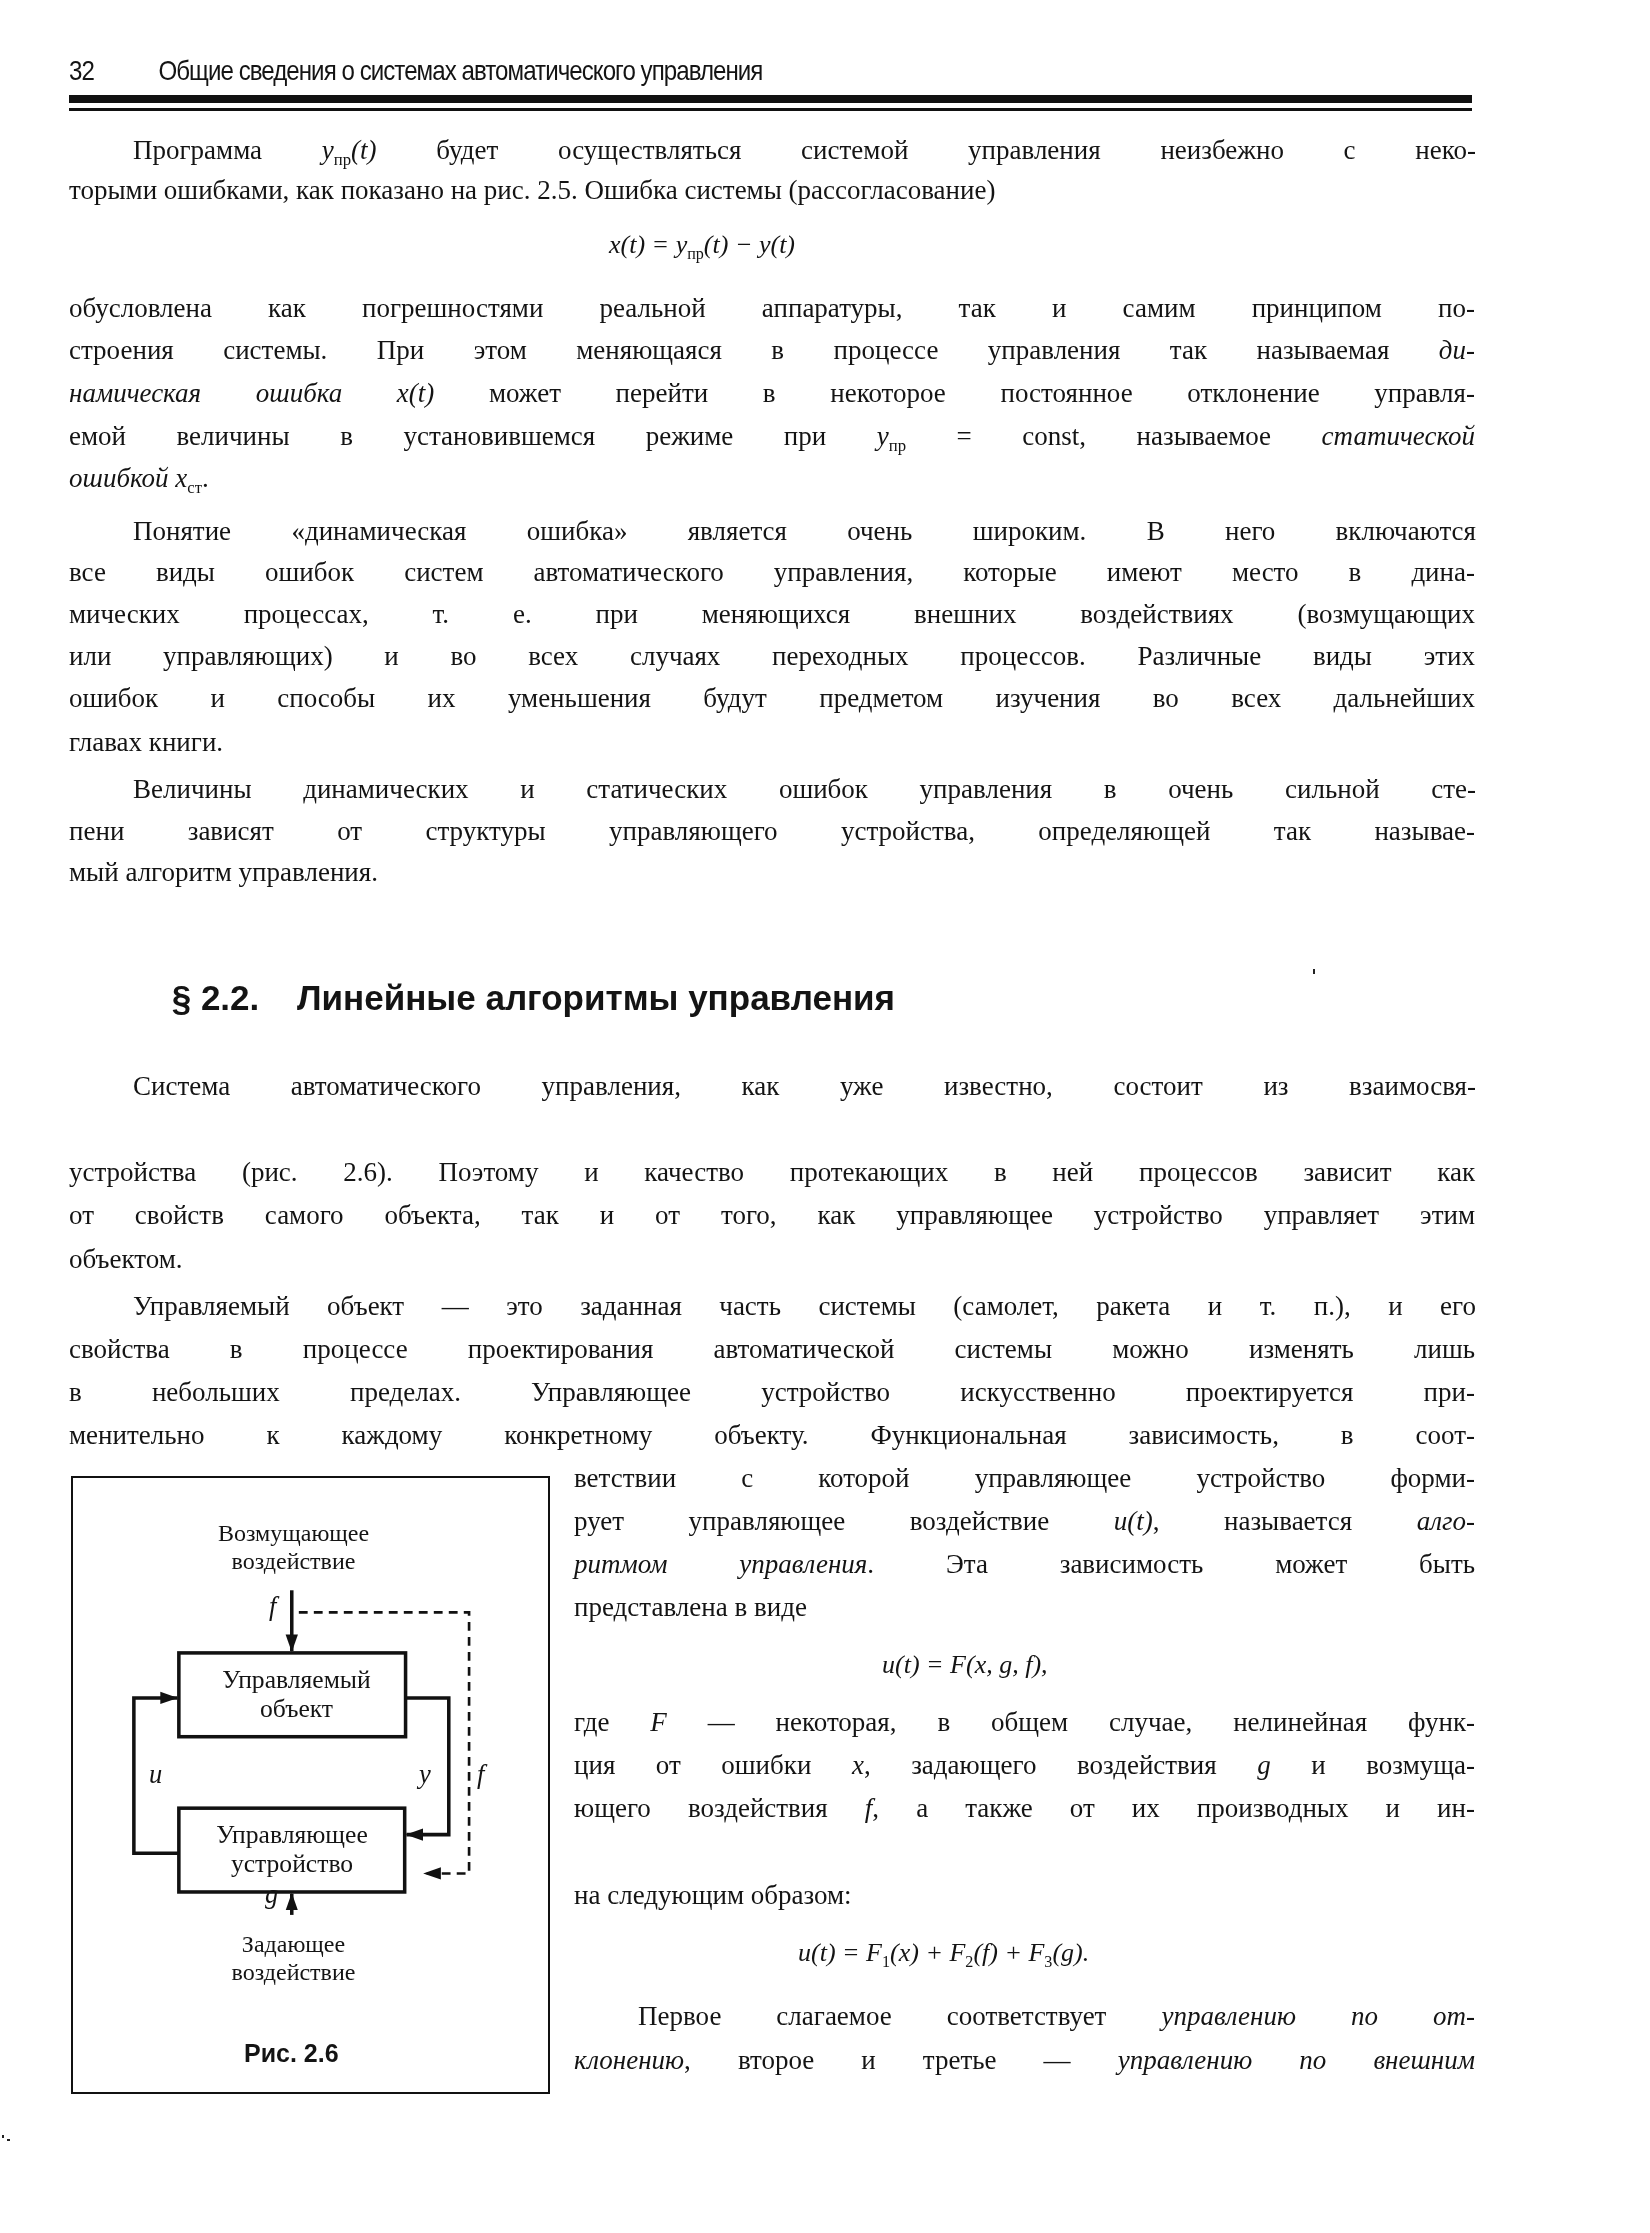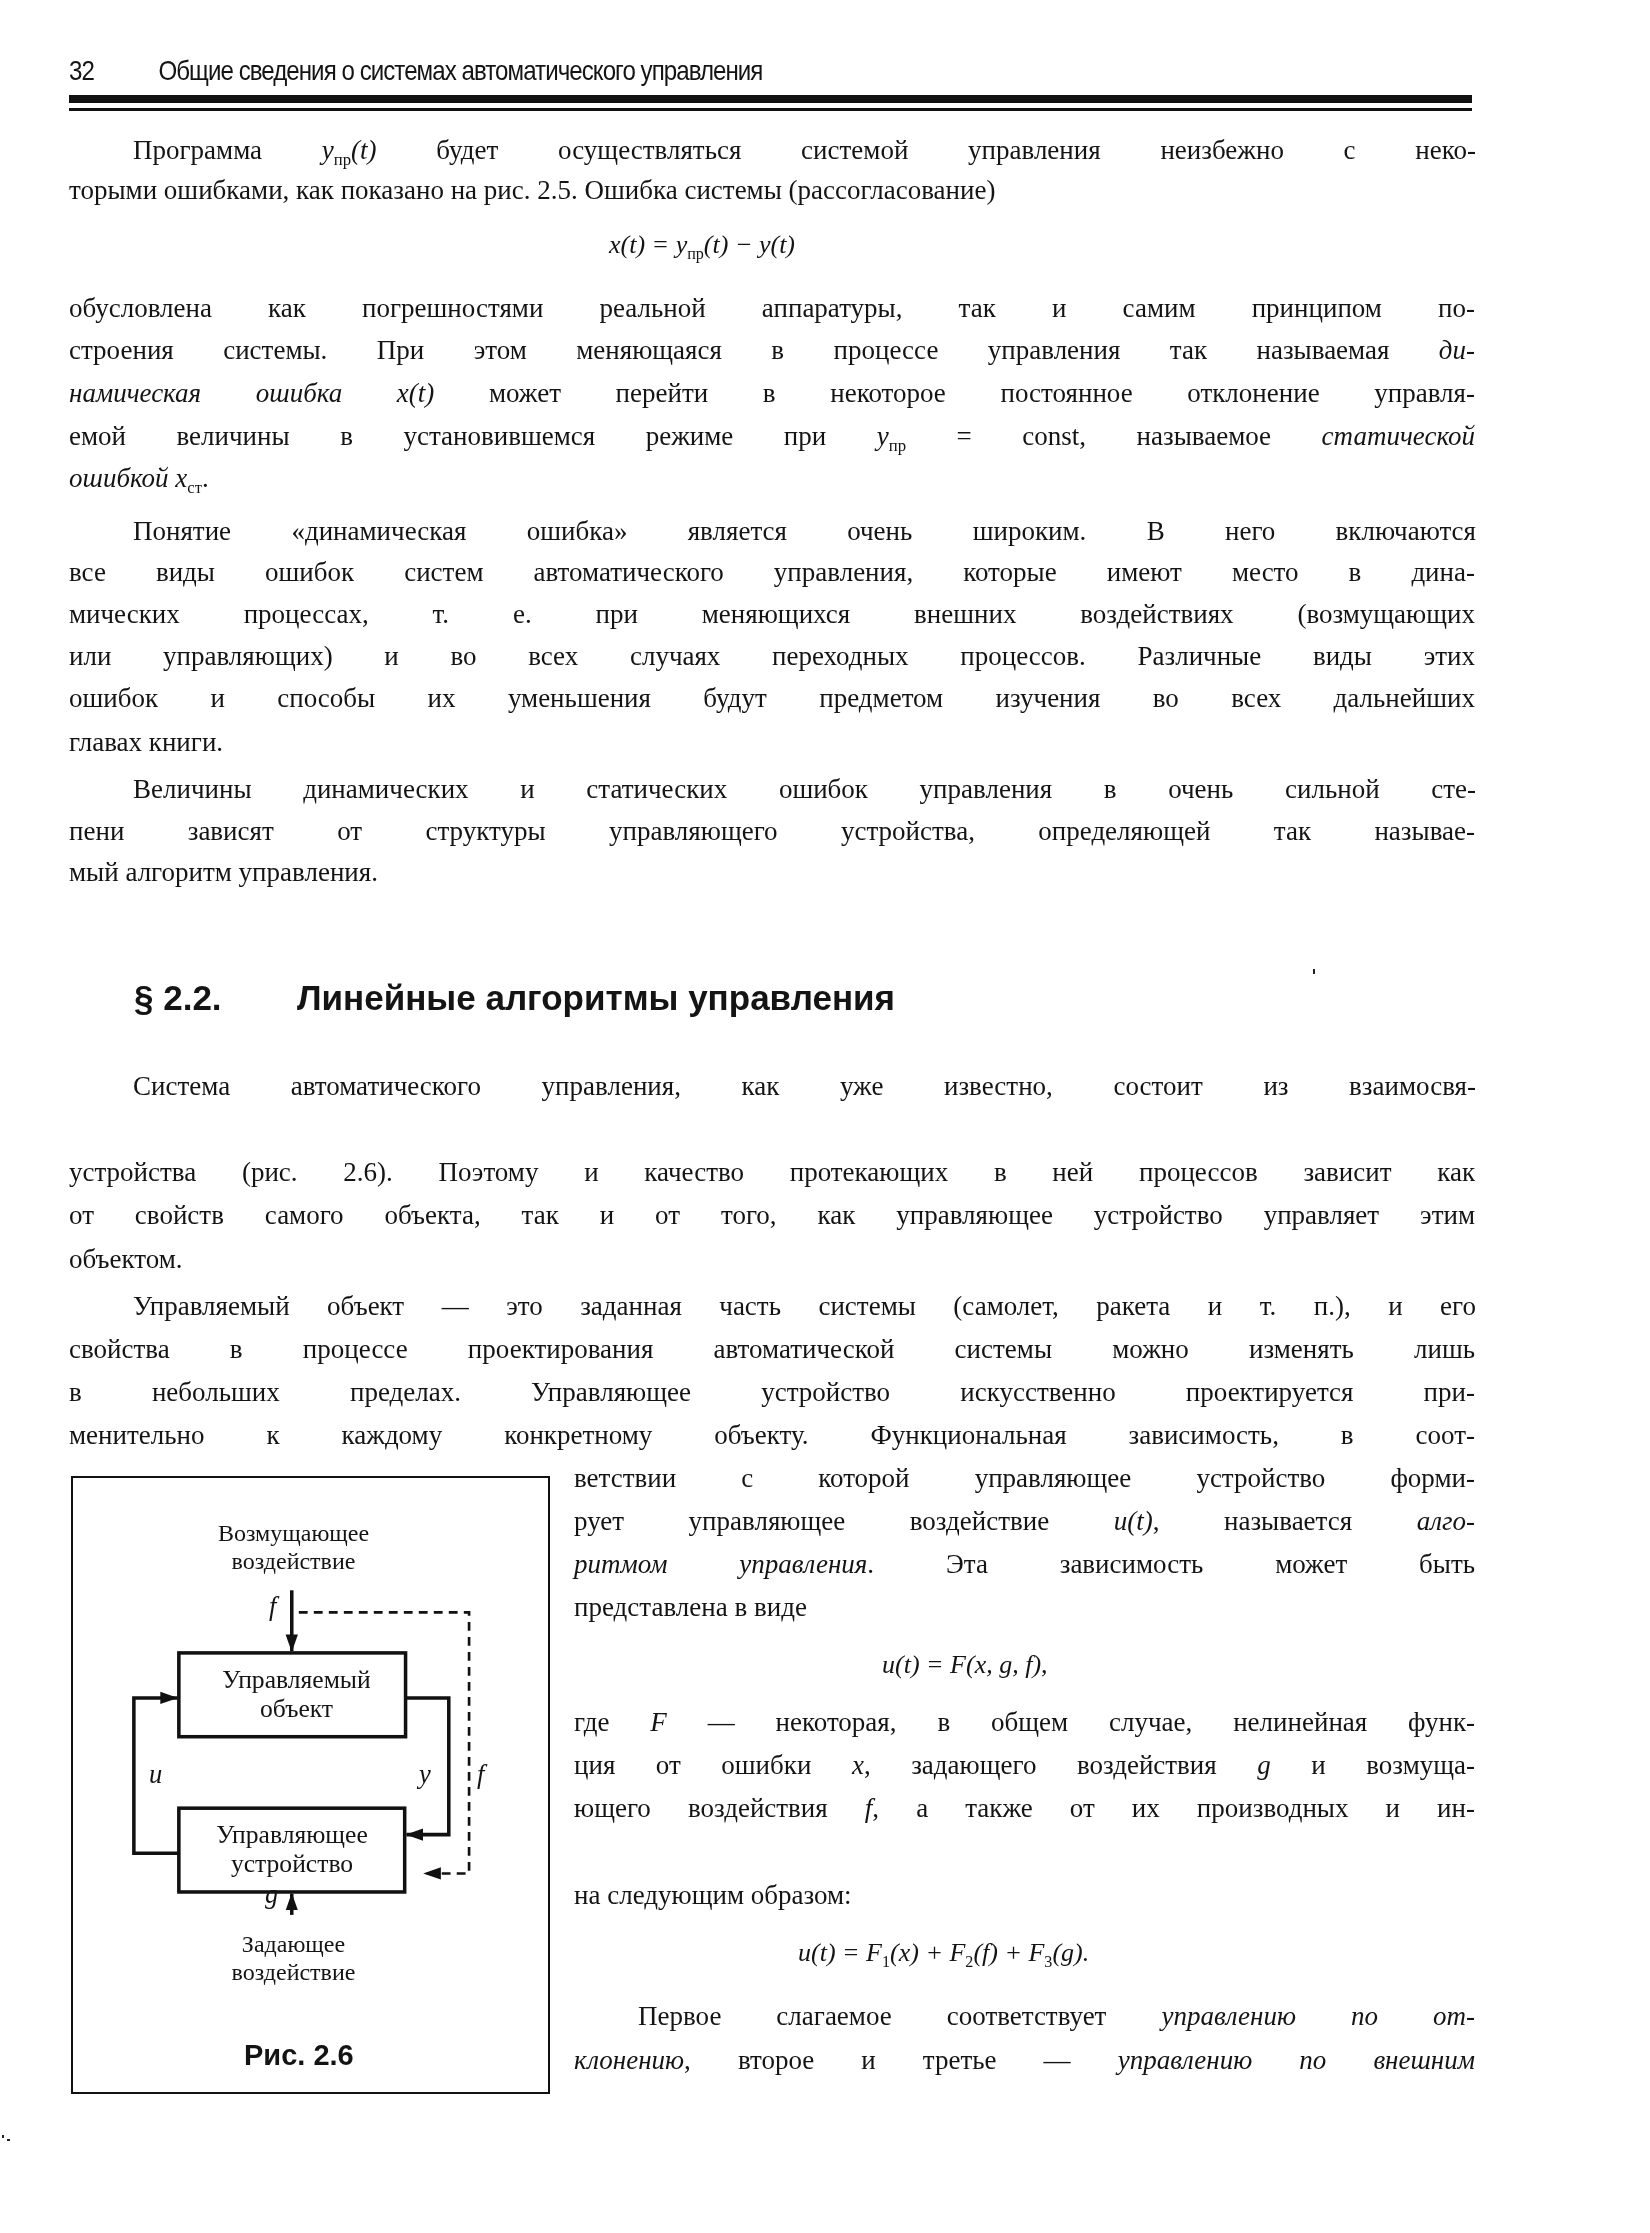--- a/index.html
+++ b/index.html
@@ -10,28 +10,28 @@
   .rule-thick { position: absolute; left: 69px; top: 95px; width: 1403px; height: 8px; background: #111; }
   .rule-thin { position: absolute; left: 69px; top: 108px; width: 1403px; height: 2.6px; background: #111; }
   .line { position: absolute; left: 69px; width: 1406px; font-family: "Liberation Serif", serif; font-size: 27px; line-height: 39px; white-space: nowrap; text-align: justify; text-align-last: justify; }
   .line.indent { padding-left: 64px; width: 1343px; }
   .line.last { text-align-last: left; }
   .line.col { left: 574px; width: 901px; }
   .line.col.indent { padding-left: 64px; width: 837px; }
   .formula { position: absolute; font-family: "Liberation Serif", serif; font-size: 26px; font-style: italic; white-space: nowrap; line-height: 39px; }
   sub { font-size: 0.62em; vertical-align: -0.35em; font-style: normal; }
   .it { font-style: italic; }
-  .section-heading { position: absolute; left: 134px; top: 978px; font-family: "Liberation Sans", sans-serif; font-weight: bold; font-size: 35px; white-space: nowrap; }
+  .section-heading { position: absolute; left: 134px; top: 978px; font-family: "Liberation Sans", sans-serif; font-weight: bold; font-size: 35px; white-space: nowrap; text-align: center; }
   .section-heading .sec-num { display: inline-block; width: 163px; }
   .figure { position: absolute; left: 71px; top: 1476px; width: 479px; height: 618px; border: 2.6px solid #111; box-sizing: border-box; }
   .fig-svg { position: absolute; left: 0; top: 0; }
   .fig-label { position: absolute; font-family: "Liberation Serif", serif; font-size: 24px; text-align: center; line-height: 28px; white-space: nowrap; }
   .fig-box-text { position: absolute; font-family: "Liberation Serif", serif; font-size: 25.6px; text-align: center; line-height: 29px; }
   .fig-var { position: absolute; font-family: "Liberation Serif", serif; font-size: 26.5px; font-style: italic; }
-  .fig-caption { position: absolute; font-family: "Liberation Sans", sans-serif; font-weight: bold; font-size: 29px; white-space: nowrap; }
+  .fig-caption { position: absolute; font-family: "Liberation Sans", sans-serif; font-weight: bold; font-size: 25px; white-space: nowrap; }
   .speck { position: absolute; background: #222; }
 </style>
 </head>
 <body>
 
 <div class="page">
 
   <div class="running-head">
     <span class="num">32</span><span>Общие сведения о системах автоматического управления</span>
   </div>

